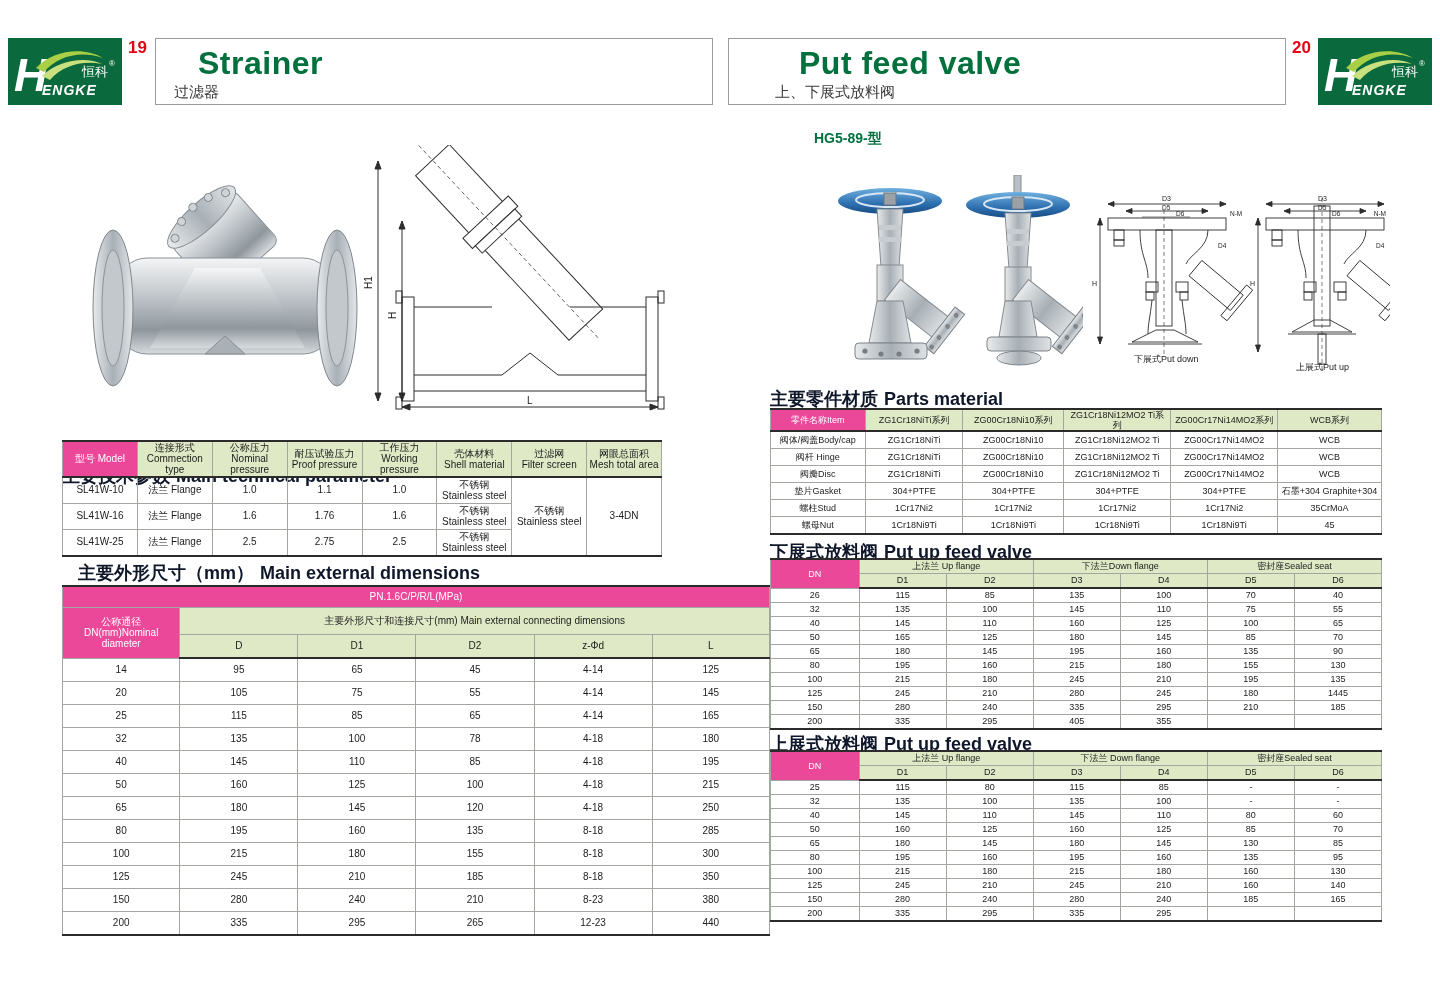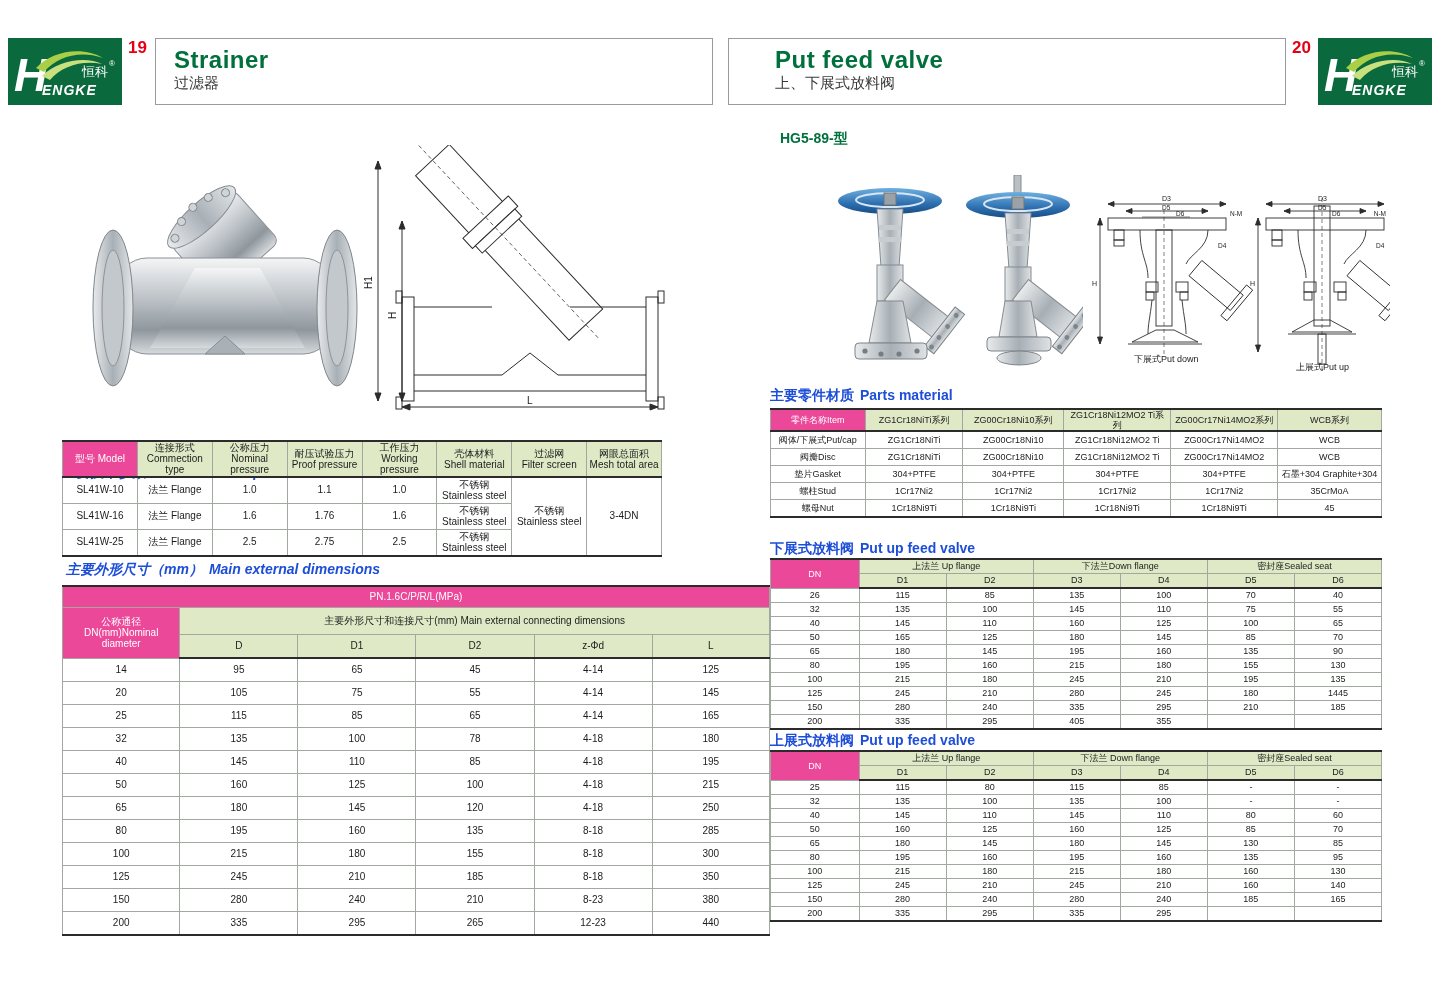--- a/index.html
+++ b/index.html
@@ -4,25 +4,25 @@
 <style>
   html,body{margin:0;padding:0;background:#fff;}
   body{font-family:"Liberation Sans","DejaVu Sans",sans-serif;color:#222;}
   #page{position:relative;width:1440px;height:984px;background:#fff;overflow:hidden;}
   .abs{position:absolute;}
 
   
   .logo-block{width:114px;height:67px;background:#0b6a3d;}
   .pagenum{color:#e60013;font-weight:bold;font-size:17px;font-family:"Liberation Sans",sans-serif;}
   .title-box{height:65px;border:1px solid #9b9b9b;background:#fff;}
-  .title-en{color:#00703c;font-weight:bold;font-size:24px;line-height:1.05;letter-spacing:0.5px;}
+  .title-en{color:#00703c;font-weight:bold;font-size:32px;line-height:1.05;letter-spacing:0.5px;margin-left:24px;}
   .title-zh{color:#3a3a3a;font-size:15px;margin-top:2px;}
 
   
-  .sec-title{font-weight:bold;font-size:14px;color:#1d4ed8;white-space:nowrap;}
+  .sec-title{font-weight:bold;font-size:18px;color:#0f172a;white-space:nowrap;}
   .sec-title .en{margin-left:6px;}
   .model-label{color:#00703c;font-weight:bold;font-size:14px;}
 
   
   table.tbl{border-collapse:collapse;table-layout:fixed;width:100%;
     border-top:2px solid #2b2b2b;border-bottom:2px solid #2b2b2b;}
   table.tbl td,table.tbl th{border:1px solid #a0a8a0;text-align:center;vertical-align:middle;
     font-weight:normal;padding:0 2px;white-space:pre-line;line-height:1.12;color:#1c1c1c;}
   table.tbl tr.hdr-last>*{border-bottom:2px solid #2b2b2b;}
   .dark{background:#ec4899;color:#fff !important;font-weight:bold;}
@@ -219,21 +219,21 @@
         <td>法兰 Flange</td>
         <td>2.5</td>
         <td>2.75</td>
         <td>2.5</td>
         <td>不锈钢
 Stainless steel</td>
       </tr>
     </tbody>
   </table>
 
-  <div class="abs sec-title" style="left:66px;top:561px;font-style:italic;">
+  <div class="abs sec-title" style="left:78px;top:561px;">
     <span>主要外形尺寸（mm）</span><span class="en">Main external dimensions</span>
   </div>
 
   <table class="tbl t10 dims abs" style="left:62px;top:585px;width:708px;">
     <colgroup>
         <col style="width:16.6%">
         <col style="width:16.7%">
         <col style="width:16.7%">
         <col style="width:16.7%">
         <col style="width:16.7%">
@@ -350,21 +350,21 @@
           <td>200</td>
           <td>335</td>
           <td>295</td>
           <td>265</td>
           <td>12-23</td>
           <td>440</td>
         </tr>
       </tbody>
   </table>
 
-  <div class="abs model-label" style="left:780px;top:130px;">HG5-89-型</div>
+  <div class="abs model-label" style="left:814px;top:130px;">HG5-89-型</div>
 
   <div class="abs" style="left:833px;top:175px;">
     <svg width="250" height="200" viewBox="0 0 250 200">
       <defs>
         <linearGradient id="blu" x1="0" y1="0" x2="0" y2="1">
           <stop offset="0" stop-color="#6fb0e0"></stop>
             <stop offset="0.6" stop-color="#2e6fb0"></stop>
             <stop offset="1" stop-color="#174d85"></stop>
         </linearGradient>
         <linearGradient id="gmet" x1="0" y1="0" x2="1" y2="0">
@@ -519,21 +519,29 @@
         <th class="dark" style="height:20px;">零件名称Item</th>
         <th class="light">ZG1Cr18NiTi系列</th>
         <th class="light">ZG00Cr18Ni10系列</th>
         <th class="light">ZG1Cr18Ni12MO2 Ti系列</th>
         <th class="light">ZG00Cr17Ni14MO2系列</th>
         <th class="light">WCB系列</th>
       </tr>
     </thead>
     <tbody>
         <tr>
-          <td>阀体/下展式Put/cap</td>
+          <td>阀体/阀盖Body/cap</td>
+          <td>ZG1Cr18NiTi</td>
+          <td>ZG00Cr18Ni10</td>
+          <td>ZG1Cr18Ni12MO2 Ti</td>
+          <td>ZG00Cr17Ni14MO2</td>
+          <td>WCB</td>
+        </tr>
+        <tr>
+          <td>阀杆 Hinge</td>
           <td>ZG1Cr18NiTi</td>
           <td>ZG00Cr18Ni10</td>
           <td>ZG1Cr18Ni12MO2 Ti</td>
           <td>ZG00Cr17Ni14MO2</td>
           <td>WCB</td>
         </tr>
         <tr>
           <td>阀瓣Disc</td>
           <td>ZG1Cr18NiTi</td>
           <td>ZG00Cr18Ni10</td>

